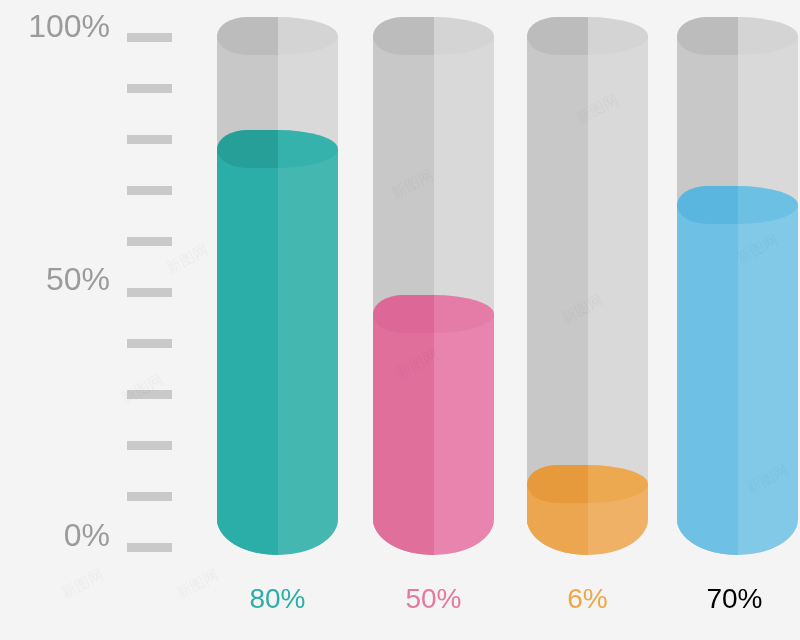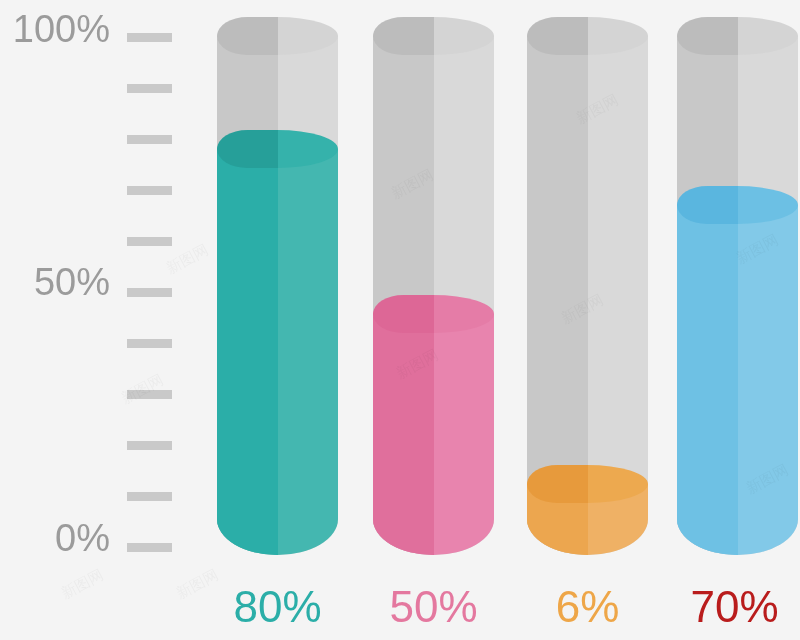--- a/index.html
+++ b/index.html
@@ -20,21 +20,21 @@
     left: 0; top: 0;
     width: 800px;
     height: 640px;
     background: #f4f4f4;
   }
 
   
   .axis-label {
     position: absolute;
     color: #9b9b9b;
-    font-size: 38px;
+    font-size: 32px;
     font-family: "Liberation Sans", sans-serif;
     font-weight: 400;
     letter-spacing: 0px;
     white-space: nowrap;
     text-align: center;
     right: 690px;
     line-height: 1;
   }
   .axis-label.top    { top: 10px; }
   .axis-label.mid    { top: 263px; }
@@ -141,21 +141,21 @@
     width: 50%;
     height: 100%;
     border-top-left-radius: 100% 100%;
     border-bottom-left-radius: 100% 100%;
   }
 
   
   .value-label {
     position: absolute;
     top: 585px;
-    font-size: 44px;
+    font-size: 28px;
     font-family: "Liberation Sans", sans-serif;
     font-weight: 400;
     text-align: center;
     line-height: 1;
     white-space: nowrap;
   }
 
   
   .wm {
     position: absolute;
@@ -231,21 +231,21 @@
           <div class="fill-body" data-name="cylinder-fill-body" style="background: rgb(130, 201, 232);"></div>
           <div class="fill-cap" data-name="cylinder-fill-cap" style="background: rgb(108, 192, 228);"></div>
         </div>
       </div>
     </div>
 
   <div id="value-label-container" data-name="value-label-group">
       <div class="value-label" data-name="value-label-0" style="left: 217px; width: 121px; color: rgb(43, 174, 168);">80%</div>
       <div class="value-label" data-name="value-label-1" style="left: 373px; width: 121px; color: rgb(228, 120, 159);">50%</div>
       <div class="value-label" data-name="value-label-2" style="left: 527px; width: 121px; color: rgb(238, 166, 72);">6%</div>
-      <div class="value-label" data-name="value-label-3" style="left: 674px; width: 121px; color: #b91c1c;">70%</div>
+      <div class="value-label" data-name="value-label-3" style="left: 674px; width: 121px; color: #000000;">70%</div>
     </div>
 
   <div id="watermark-container" data-name="watermark-group">
       <div class="wm" data-name="watermark" style="left: 60px; top: 575px;">新图网</div>
       <div class="wm" data-name="watermark" style="left: 175px; top: 575px;">新图网</div>
       <div class="wm" data-name="watermark" style="left: 120px; top: 380px;">新图网</div>
       <div class="wm" data-name="watermark" style="left: 395px; top: 355px;">新图网</div>
       <div class="wm" data-name="watermark" style="left: 390px; top: 175px;">新图网</div>
       <div class="wm" data-name="watermark" style="left: 560px; top: 300px;">新图网</div>
       <div class="wm" data-name="watermark" style="left: 575px; top: 100px;">新图网</div>

